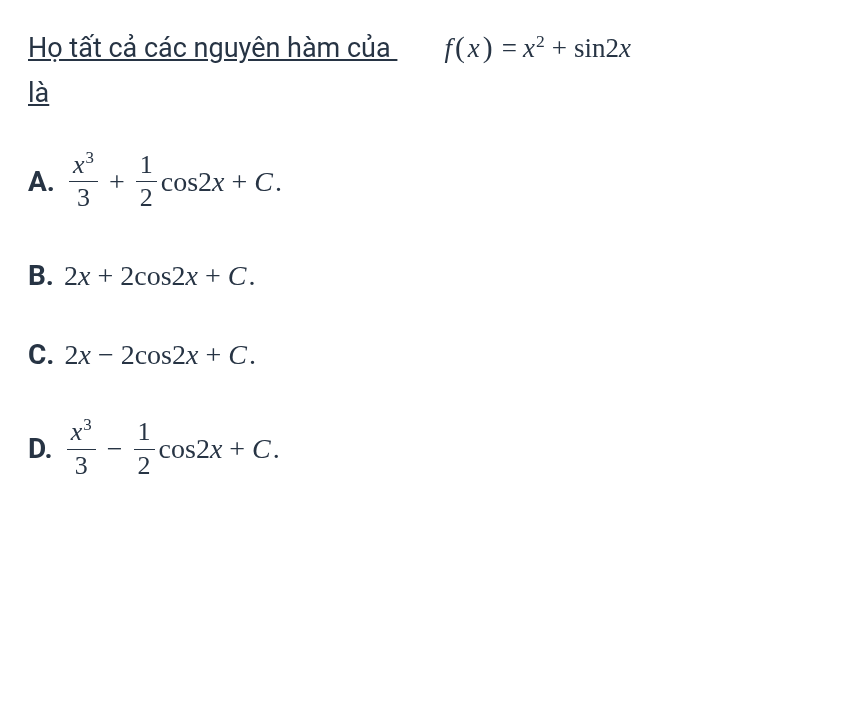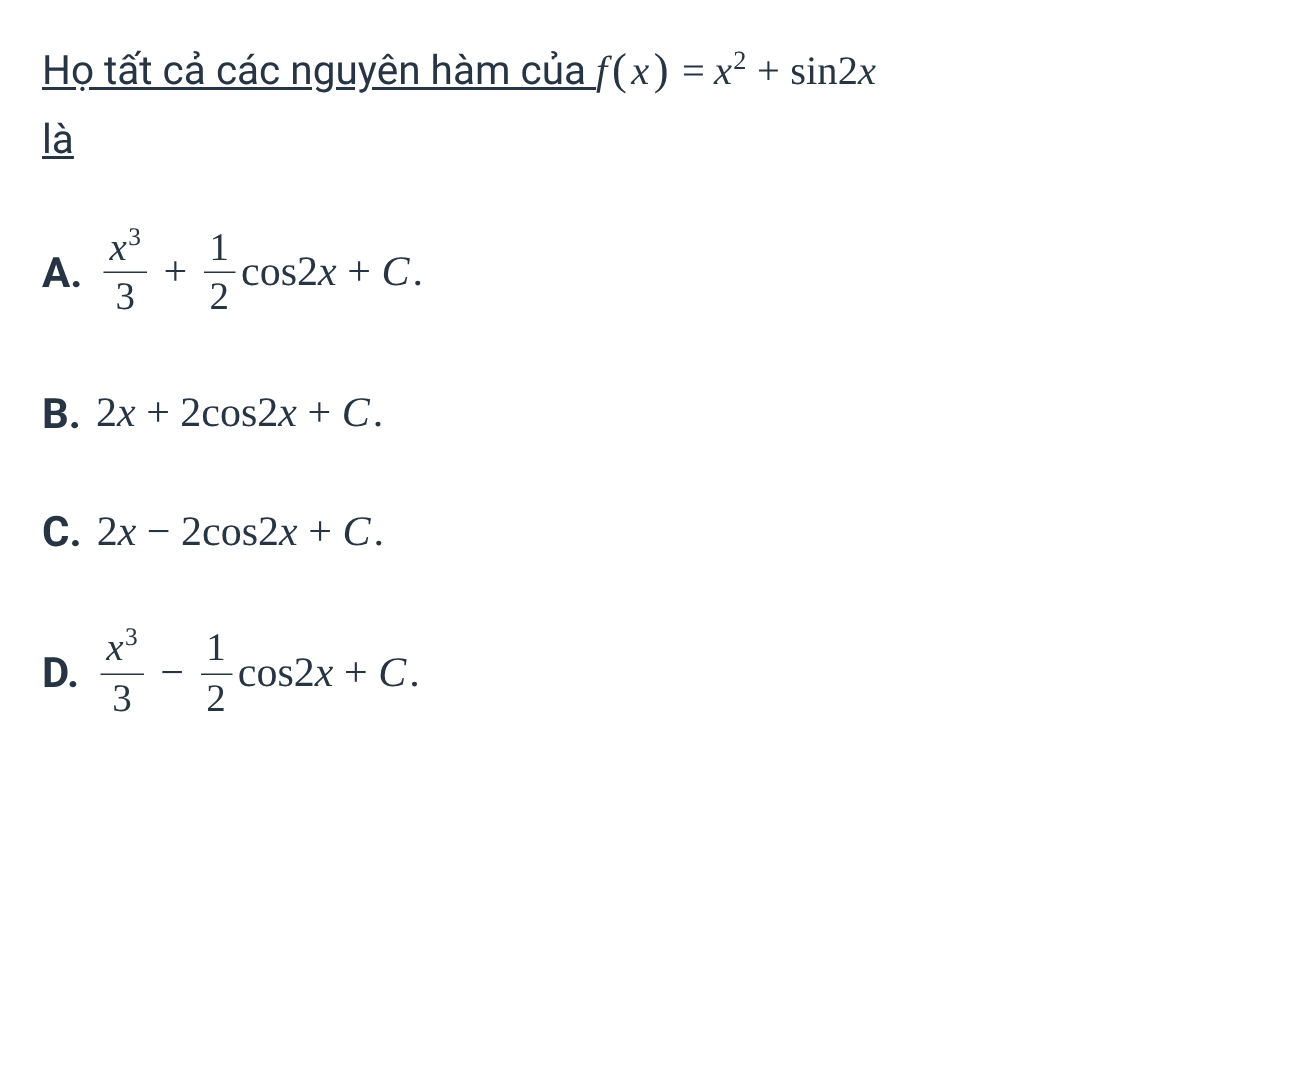--- a/index.html
+++ b/index.html
@@ -23,20 +23,21 @@
     .question-text {
       color: #273444;
       text-decoration: underline;
     }
     .math {
       font-family: 'Times New Roman', serif;
       font-style: italic;
     }
     .function-part {
       white-space: nowrap;
+      margin-left: 47px;
     }
     .options {
       display: flex;
       flex-direction: column;
       gap: 46px;
     }
     .option {
       display: flex;
       align-items: center;
       font-size: 28px;

